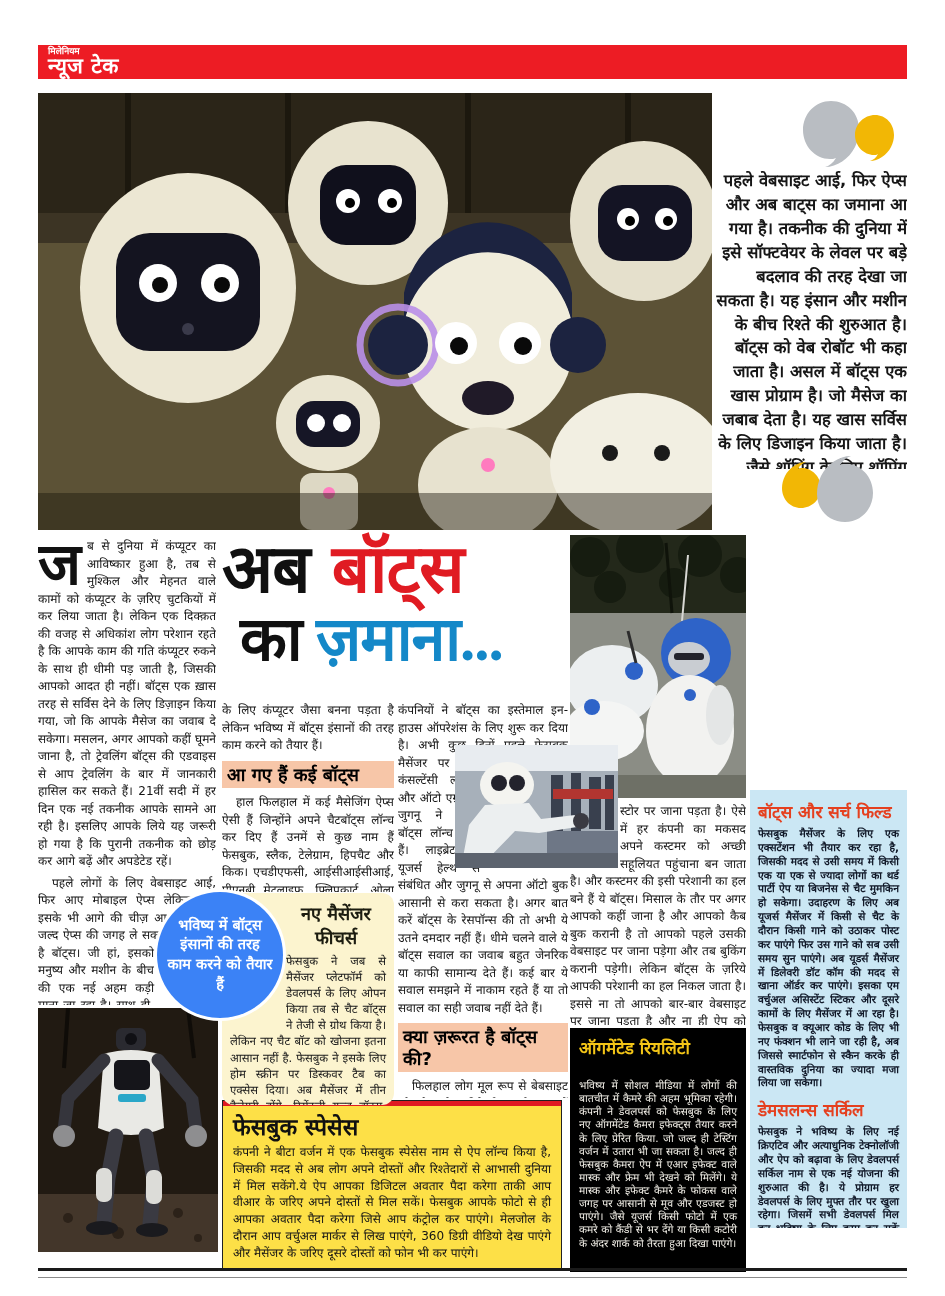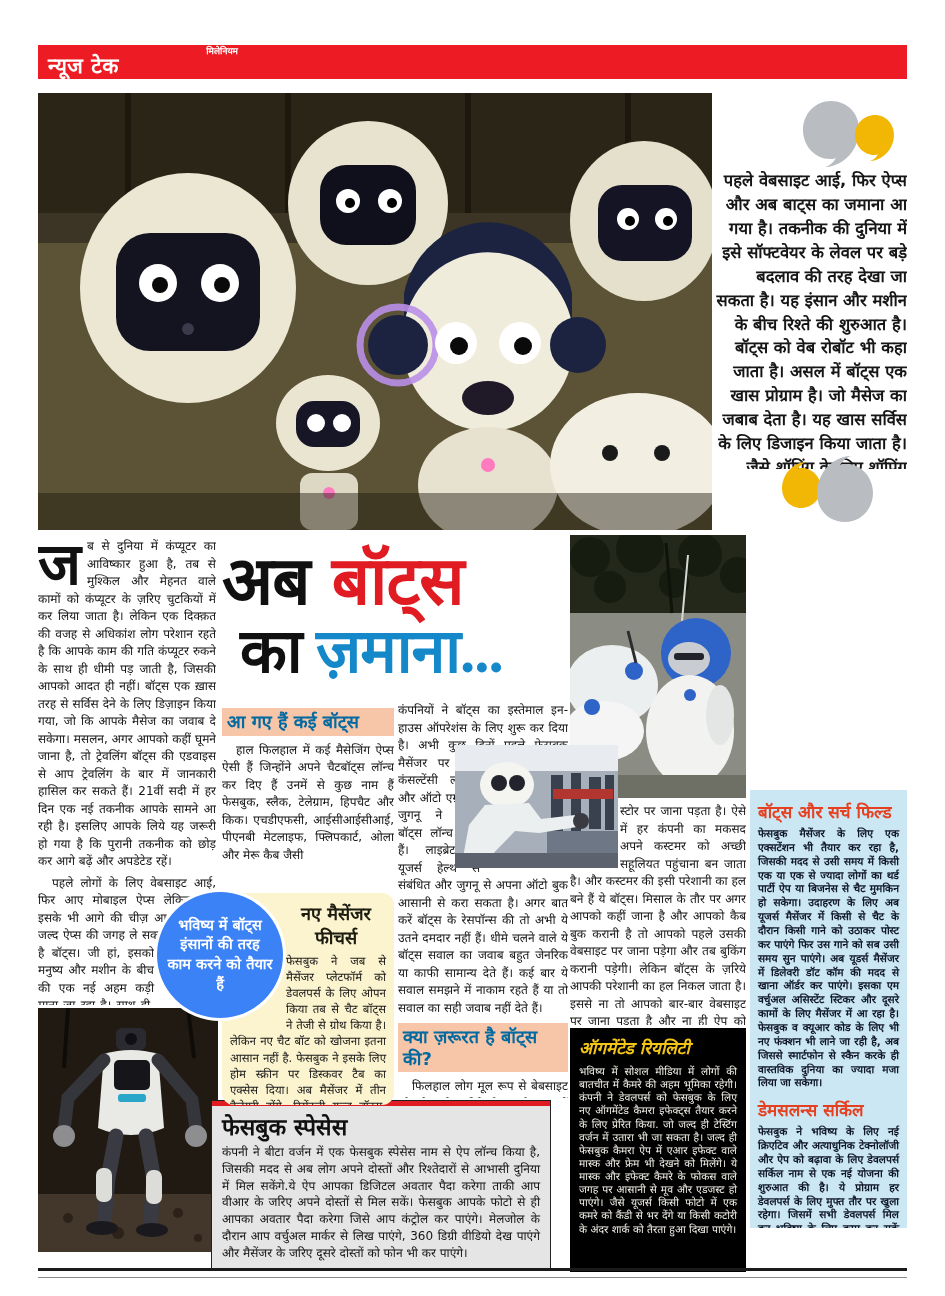--- a/index.html
+++ b/index.html
@@ -4,89 +4,89 @@
 <style>
   html,body{margin:0;padding:0;background:#e9e9e9;}
   .page{position:relative;width:945px;height:1296px;background:#ffffff;margin:0 auto;
         font-family:"DejaVu Sans",sans-serif;overflow:hidden;}
   .abs{position:absolute;}
 
   
   .masthead{left:38px;top:45px;width:869px;height:34px;background:#ed1c24;
             display:flex;align-items:center;color:#fff;}
   .brand-block{padding-left:10px;width:190px;line-height:1;}
-  .kicker{font-size:9px;font-weight:bold;text-align:right;}
+  .kicker{font-size:9px;font-weight:bold;}
   .brand{font-size:21px;font-weight:bold;letter-spacing:.5px;}
   .section-title{flex:1;text-align:center;font-size:30px;font-weight:bold;font-style:italic;
                  text-shadow:1px 1px 0 #8d0d12;}
   .date-block{display:flex;align-items:center;gap:8px;padding-right:2px;}
   .dateline{font-size:16px;font-weight:bold;white-space:nowrap;}
   .vdivider{display:inline-block;width:2px;height:28px;background:#fff;}
   .pagenum{font-size:32px;font-weight:bold;padding:0 8px 0 2px;}
 
   
   .photo{display:block;}
 
   
   .quote-panel{left:716px;top:93px;width:191px;height:437px;}
   .q-top{position:absolute;top:8px;right:12px;}
   .q-bottom{position:absolute;bottom:4px;right:34px;}
   .qtext{position:absolute;top:76px;left:0;width:191px;height:300px;overflow:hidden;
          text-align:right;font-size:16.5px;font-weight:bold;line-height:1.45;color:#161616;}
 
   
-  .headline{left:222px;top:548px;width:344px;height:164px;line-height:1;}
+  .headline{left:222px;top:536px;width:344px;height:164px;line-height:1;}
   .h-line1{font-size:67px;font-weight:800;letter-spacing:-1px;white-space:nowrap;}
   .h-line2{font-size:61px;font-weight:800;letter-spacing:-1px;margin-top:6px;padding-left:18px;white-space:nowrap;font-family:Liberation Serif, serif;}
   .hl-black{color:#101010;} .hl-red{color:#e01b22;} .hl-blue{color:#1488c8;}
 
   
   .bodycol{font-size:12px;line-height:1.46;text-align:justify;color:#141414;overflow:hidden;}
   .para{margin:0 0 4px 0;}
   .indent{text-indent:14px;}
   .dropcap{float:left;font-size:58px;line-height:48px;font-weight:bold;color:#111;
            margin:2px 6px 0 0;}
   .spacer-r{float:right;}
   .spacer-l{float:left;}
 
   .col1{left:38px;top:538px;width:178px;height:467px;}
   .col2{left:222px;top:702px;width:172px;height:190px;}
   .col3{left:398px;top:702px;width:170px;height:396px;}
   .col4{left:570px;top:803px;width:176px;height:222px;}
 
-  .subhead{display:block;background:#f7c6a8;color:#0369a1;font-weight:bold;font-size:18px;
+  .subhead{display:block;background:#f7c6a8;color:#000000;font-weight:bold;font-size:18px;
            line-height:1.2;padding:3px 5px;margin:6px 0 6px 0;text-align:left;text-indent:0;}
 
   
   .green-circle{left:157px;top:892px;width:126px;height:126px;border-radius:50%;
                 background:#3b82f6;color:#fff;display:flex;align-items:center;justify-content:center;
                 text-align:center;font-size:14.5px;font-weight:bold;line-height:1.35;
                 padding:10px;box-sizing:border-box;z-index:6;box-shadow:0 0 0 3px #ffffff;}
 
   
   .cream-box{left:222px;top:893px;width:172px;height:212px;background:#fcf4cf;
              border-radius:12px;box-sizing:border-box;padding:8px 8px 6px 8px;overflow:hidden;z-index:3;}
   .cream-title{font-size:18px;font-weight:bold;color:#1c1c10;text-align:center;margin-bottom:4px;}
   .cream-body{font-size:11.5px;line-height:1.4;text-align:justify;color:#1a1a1a;}
 
   
   .ar-box{left:570px;top:1028px;width:176px;height:244px;background:#000;box-sizing:border-box;
           padding:8px 9px;overflow:hidden;}
-  .ar-title{color:#f3c517;font-size:17px;font-weight:bold;margin-bottom:6px;font-style:italic;}
+  .ar-title{color:#f3c517;font-size:17px;font-weight:bold;margin-bottom:20px;}
   .ar-body{color:#f5f2ea;font-size:10.5px;line-height:1.25;text-align:justify;}
 
   
   .side-box{left:750px;top:790px;width:157px;height:438px;background:#cbe7f4;box-sizing:border-box;
             padding:8px 8px;overflow:hidden;}
   .side-title{color:#e5401f;font-size:17px;font-weight:bold;margin:2px 0 4px 0;}
   .side-body{color:#101828;font-size:10.5px;font-weight:600;line-height:1.32;text-align:justify;margin-bottom:8px;}
 
   
-  .spaces-box{left:211px;top:1100px;width:340px;height:170px;border:1.5px solid #222;
-              box-sizing:border-box;background:#e5e5e5;overflow:hidden;}
+  .spaces-box{left:222px;top:1100px;width:340px;height:170px;border:1.5px solid #222;
+              box-sizing:border-box;background:#fde047;overflow:hidden;}
   .spaces-redbar{height:5px;background:#e01b22;}
   .spaces-title{font-size:23px;font-weight:bold;color:#101010;padding:4px 10px 2px 10px;}
   .spaces-body{font-size:12px;line-height:1.4;text-align:justify;color:#141414;padding:0 10px;}
 
   
   .footer-rule{left:38px;top:1268px;width:869px;height:6px;border-top:3px solid #1a1a1a;
                border-bottom:1px solid #8a8a8a;}
 </style>
 </head>
 <body>
@@ -198,20 +198,21 @@
       <span class="spacer-r" style="width:62px;height:118px;"></span>
       <span>इसको मनुष्य और मशीन के बीच की एक नई अहम कड़ी माना जा रहा है। साथ ही, ये इंसानों से बात करने और उनकी इच्छा को भापने का एक नया माध्यम बन गया है। अभी आपको कंप्यूटर पर काम करने</span>
     </div>
   </div>
 
   <div class="abs green-circle">
     <span>भविष्य में बॉट्स इंसानों की तरह काम करने को तैयार हैं</span>
   </div>
 
   <div class="abs bodycol col2">
+    <div class="para">के लिए कंप्यूटर जैसा बनना पड़ता है लेकिन भविष्य में बॉट्स इंसानों की तरह काम करने को तैयार हैं।</div>
     <span class="subhead">आ गए हैं कई बॉट्स</span>
     <div class="para indent">हाल फिलहाल में कई मैसेजिंग ऐप्स ऐसी हैं जिन्होंने अपने चैटबॉट्स लॉन्च कर दिए हैं उनमें से कुछ नाम हैं फेसबुक, स्लैक, टेलेग्राम, हिपचैट और किक। एचडीएफसी, आईसीआईसीआई, पीएनबी मेटलाइफ, फ्लिपकार्ट, ओला और मेरू कैब जैसी</div>
   </div>
 
   <div class="abs cream-box">
     <span class="spacer-l" style="width:56px;height:122px;"></span>
     <div class="cream-title">नए मैसेंजर फीचर्स</div>
     <div class="cream-body">फेसबुक ने जब से मैसेंजर प्लेटफॉर्म को डेवलपर्स के लिए ओपन किया तब से चैट बॉट्स ने तेजी से ग्रोथ किया है। लेकिन नए चैट बॉट को खोजना इतना आसान नहीं है. फेसबुक ने इसके लिए होम स्क्रीन पर डिस्कवर टैब का एक्सेस दिया। अब मैसेंजर में तीन कैटेगरी होंगे- रिसेंटली यूज्ड बॉट्स, ट्रेंडिंग।</div>
   </div>
 

